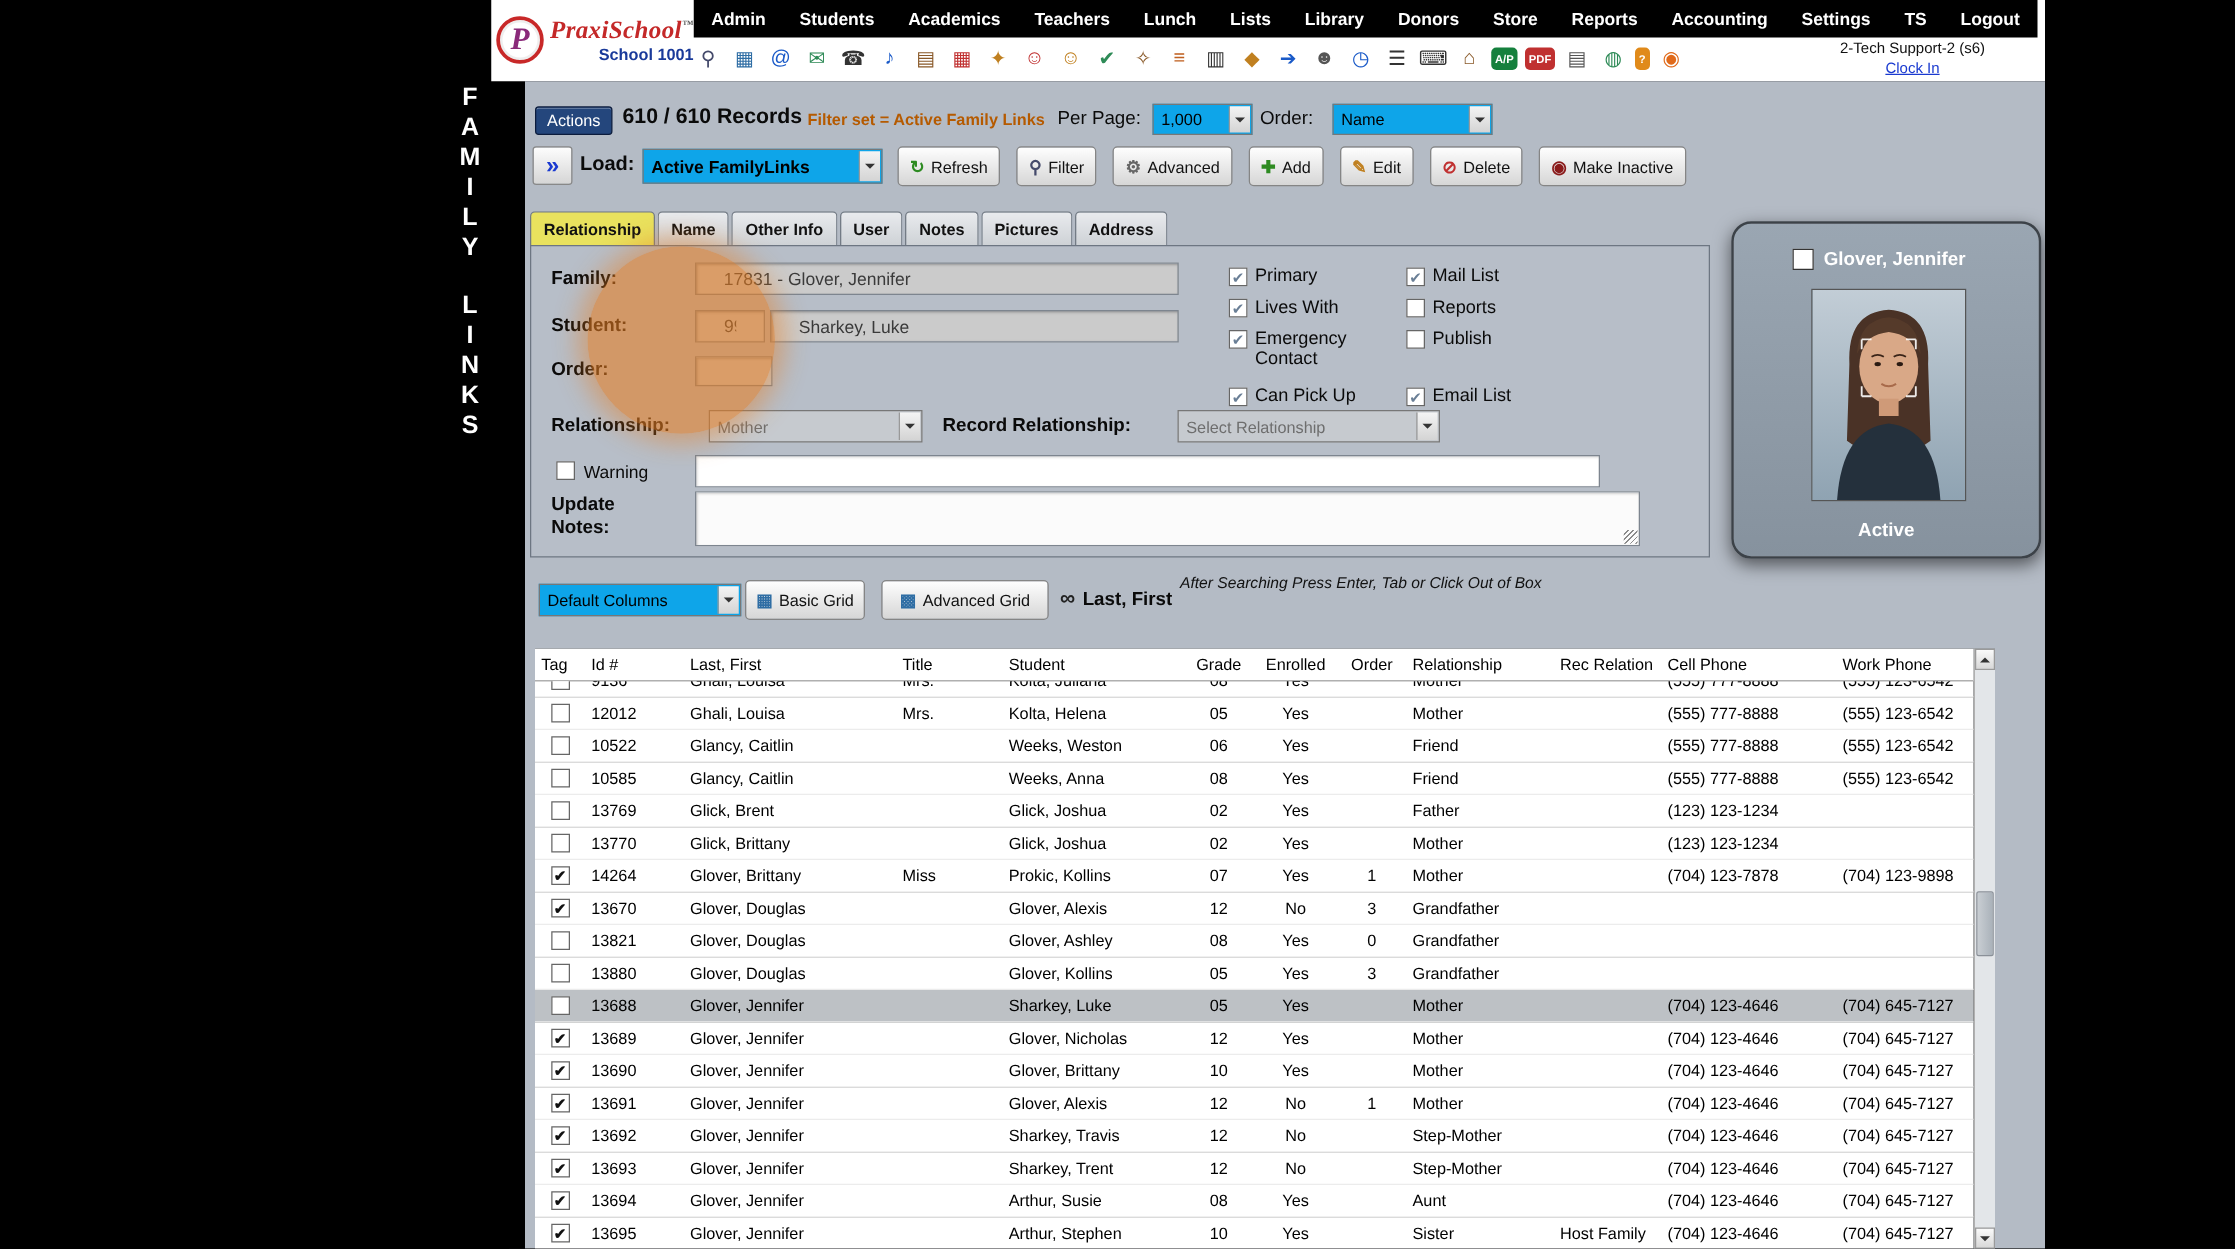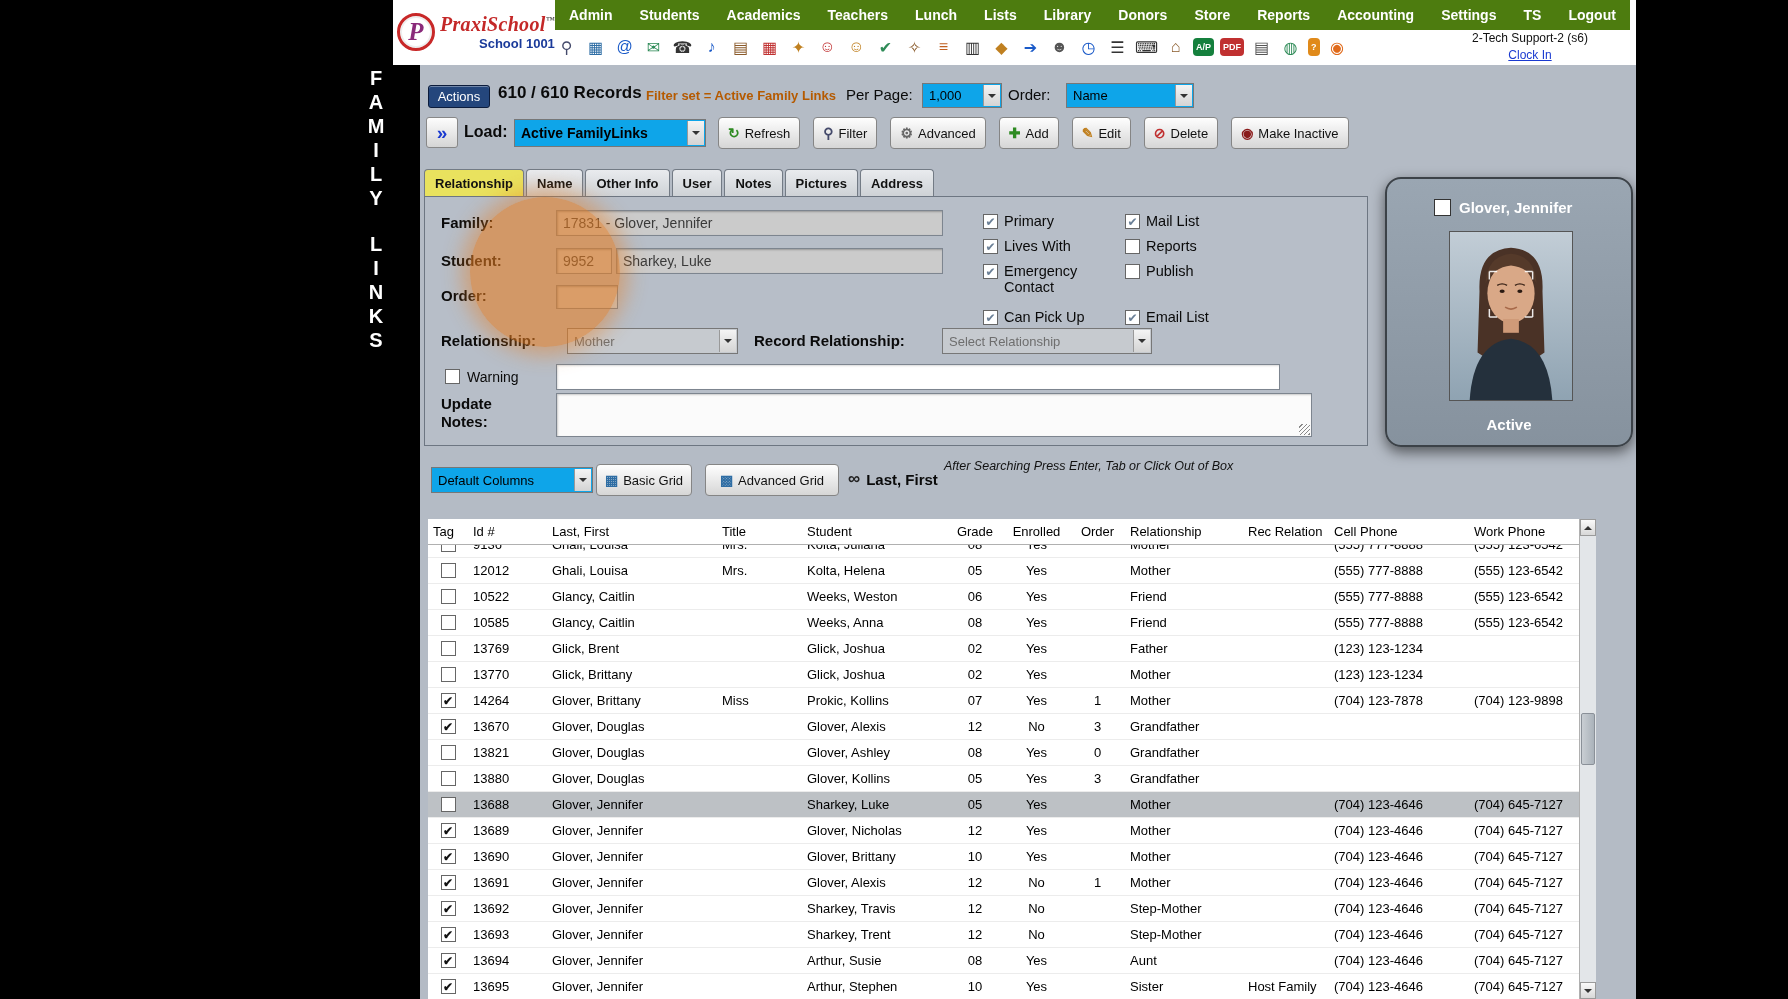--- a/index.html
+++ b/index.html
@@ -10,21 +10,21 @@
 
   
   .header-strip{position:absolute;left:393px;top:0;width:1243px;height:65px;background:#fff;}
   .logo{position:absolute;left:4px;top:3px;width:170px;height:58px;display:flex;align-items:center;gap:5px;}
   .logo-mark{width:38px;height:38px;border:3px solid #c82828;border-radius:50%;display:flex;align-items:center;justify-content:center;
              font-family:"Liberation Serif",serif;font-style:italic;font-weight:bold;font-size:25px;color:#8a2a7a;background:#fff;
              box-shadow:inset 0 0 0 2px #eee;flex:0 0 38px;}
   .logo-name{font-family:"Liberation Serif",serif;font-style:italic;font-weight:bold;font-size:20px;color:#c42828;letter-spacing:.3px;white-space:nowrap;}
   .logo-name sup{font-size:9px;color:#555;}
   .logo-school{font-weight:bold;font-size:13px;color:#1a3a9a;text-align:right;}
-  .mainnav{position:absolute;left:162px;top:0;width:1075px;height:30px;background:#4d7c0f;display:flex;align-items:center;
+  .mainnav{position:absolute;left:162px;top:0;width:1075px;height:30px;background:#000000;display:flex;align-items:center;
            justify-content:space-between;padding:0 14px;}
   .mainnav a{color:#fff;font-weight:bold;font-size:14px;text-decoration:none;white-space:nowrap;}
   .toolbar{position:absolute;left:160px;top:33px;height:28px;display:flex;align-items:center;gap:2px;}
   .ticon{width:27px;height:26px;display:flex;align-items:center;justify-content:center;font-size:16px;border-radius:3px;}
   .ticon.badge{width:auto;height:18px;font-size:9px;font-weight:bold;padding:0 3px;border-radius:4px;margin:0 2px;}
   .support{position:absolute;right:6px;top:31px;width:200px;text-align:center;}
   .support-name{font-size:12px;color:#111;}
   .clockin{font-size:12px;color:#1a3ad0;text-decoration:underline;}
 
   
@@ -71,21 +71,21 @@
   
   .form-panel{position:absolute;left:4px;top:131px;width:944px;height:250px;background:#b7bec8;border:1px solid #6d7682;}
   .f-label{position:absolute;font-size:15px;font-weight:bold;color:#0a0a0a;white-space:nowrap;}
   #family-label{left:16px;top:17px;}
   #student-label{left:16px;top:55px;}
   #order-label{left:16px;top:90px;}
   #relationship-label{left:16px;top:135px;}
   #recrel-label{left:329px;top:135px;}
   #notes-label{left:16px;top:198px;width:82px;white-space:normal;line-height:18px;}
   .ginput{position:absolute;background:#cbcbcb;border:1px solid #7d858f;box-shadow:inset 1px 1px 2px rgba(0,0,0,.25);
-          font-size:14px;color:#3a3a3a;padding:0 6px;font-family:inherit;}
+          font-size:14px;color:#3a3a3a;padding:0 22px;font-family:inherit;}
   #family-input{left:131px;top:13px;width:387px;height:26px;}
   #student-id-input{left:131px;top:51px;width:56px;height:26px;}
   #student-name-input{left:191px;top:51px;width:327px;height:26px;}
   #order-input{left:131px;top:88px;width:62px;height:24px;}
   .cbx-col{position:absolute;top:16px;display:flex;flex-direction:column;}
   #cbx-col1{left:558px;width:140px;}
   #cbx-col2{left:700px;width:120px;}
   .cbx-item{display:flex;align-items:flex-start;gap:6px;min-height:25px;font-size:14.5px;color:#0a0a0a;}
   .cbx-item.tall{min-height:46px;}
   .cb{width:15px;height:15px;background:#fff;border:1px solid #666;display:flex;align-items:center;justify-content:center;

